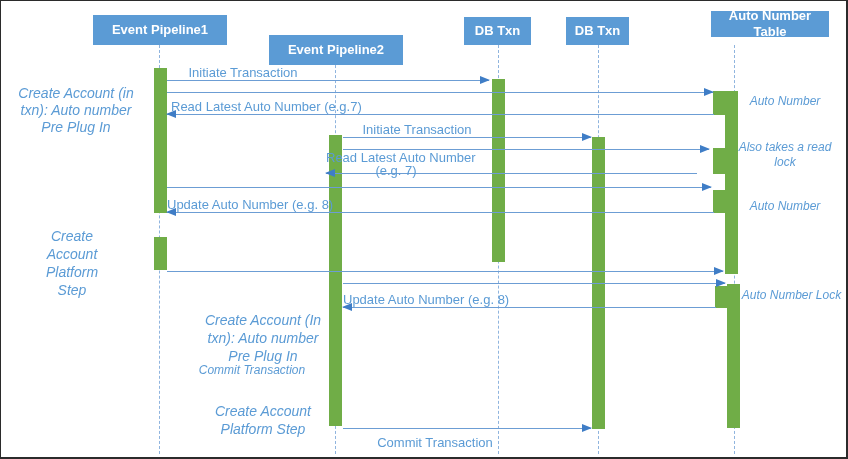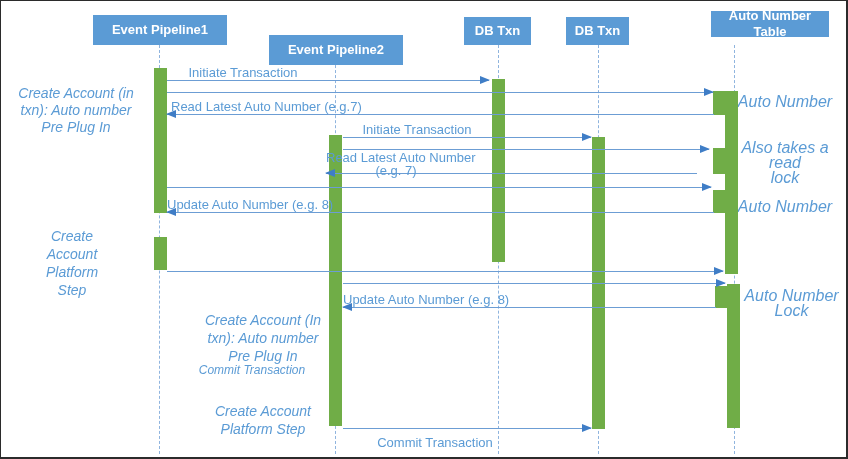--- a/index.html
+++ b/index.html
@@ -70,21 +70,21 @@
   .note{
     position:absolute;
     color:#5B9BD5;
     text-align:center;
     z-index:2;
   }
   .note .nline{display:block;font-style:italic;}
   .note-lg{font-size:14px;line-height:17px;}
   .note-md{font-size:14px;line-height:18px;}
   .note-sm{font-size:12px;line-height:14px;}
-  .note-rt{font-size:16px;line-height:15px;}
+  .note-rt{font-size:12px;line-height:15px;}
 </style>
 </head>
 <body>
 
 <div class="stage">
 
   <div class="actor" style="left:92px;top:14px;width:134px;height:30px;">Event Pipeline1</div>
   <div class="actor" style="left:268px;top:14px;width:134px;height:30px;margin-top:20px;">Event Pipeline2</div>
   <div class="actor" style="left:463px;top:16px;width:67px;height:28px;">DB Txn</div>
   <div class="actor" style="left:565px;top:16px;width:63px;height:28px;">DB Txn</div>

